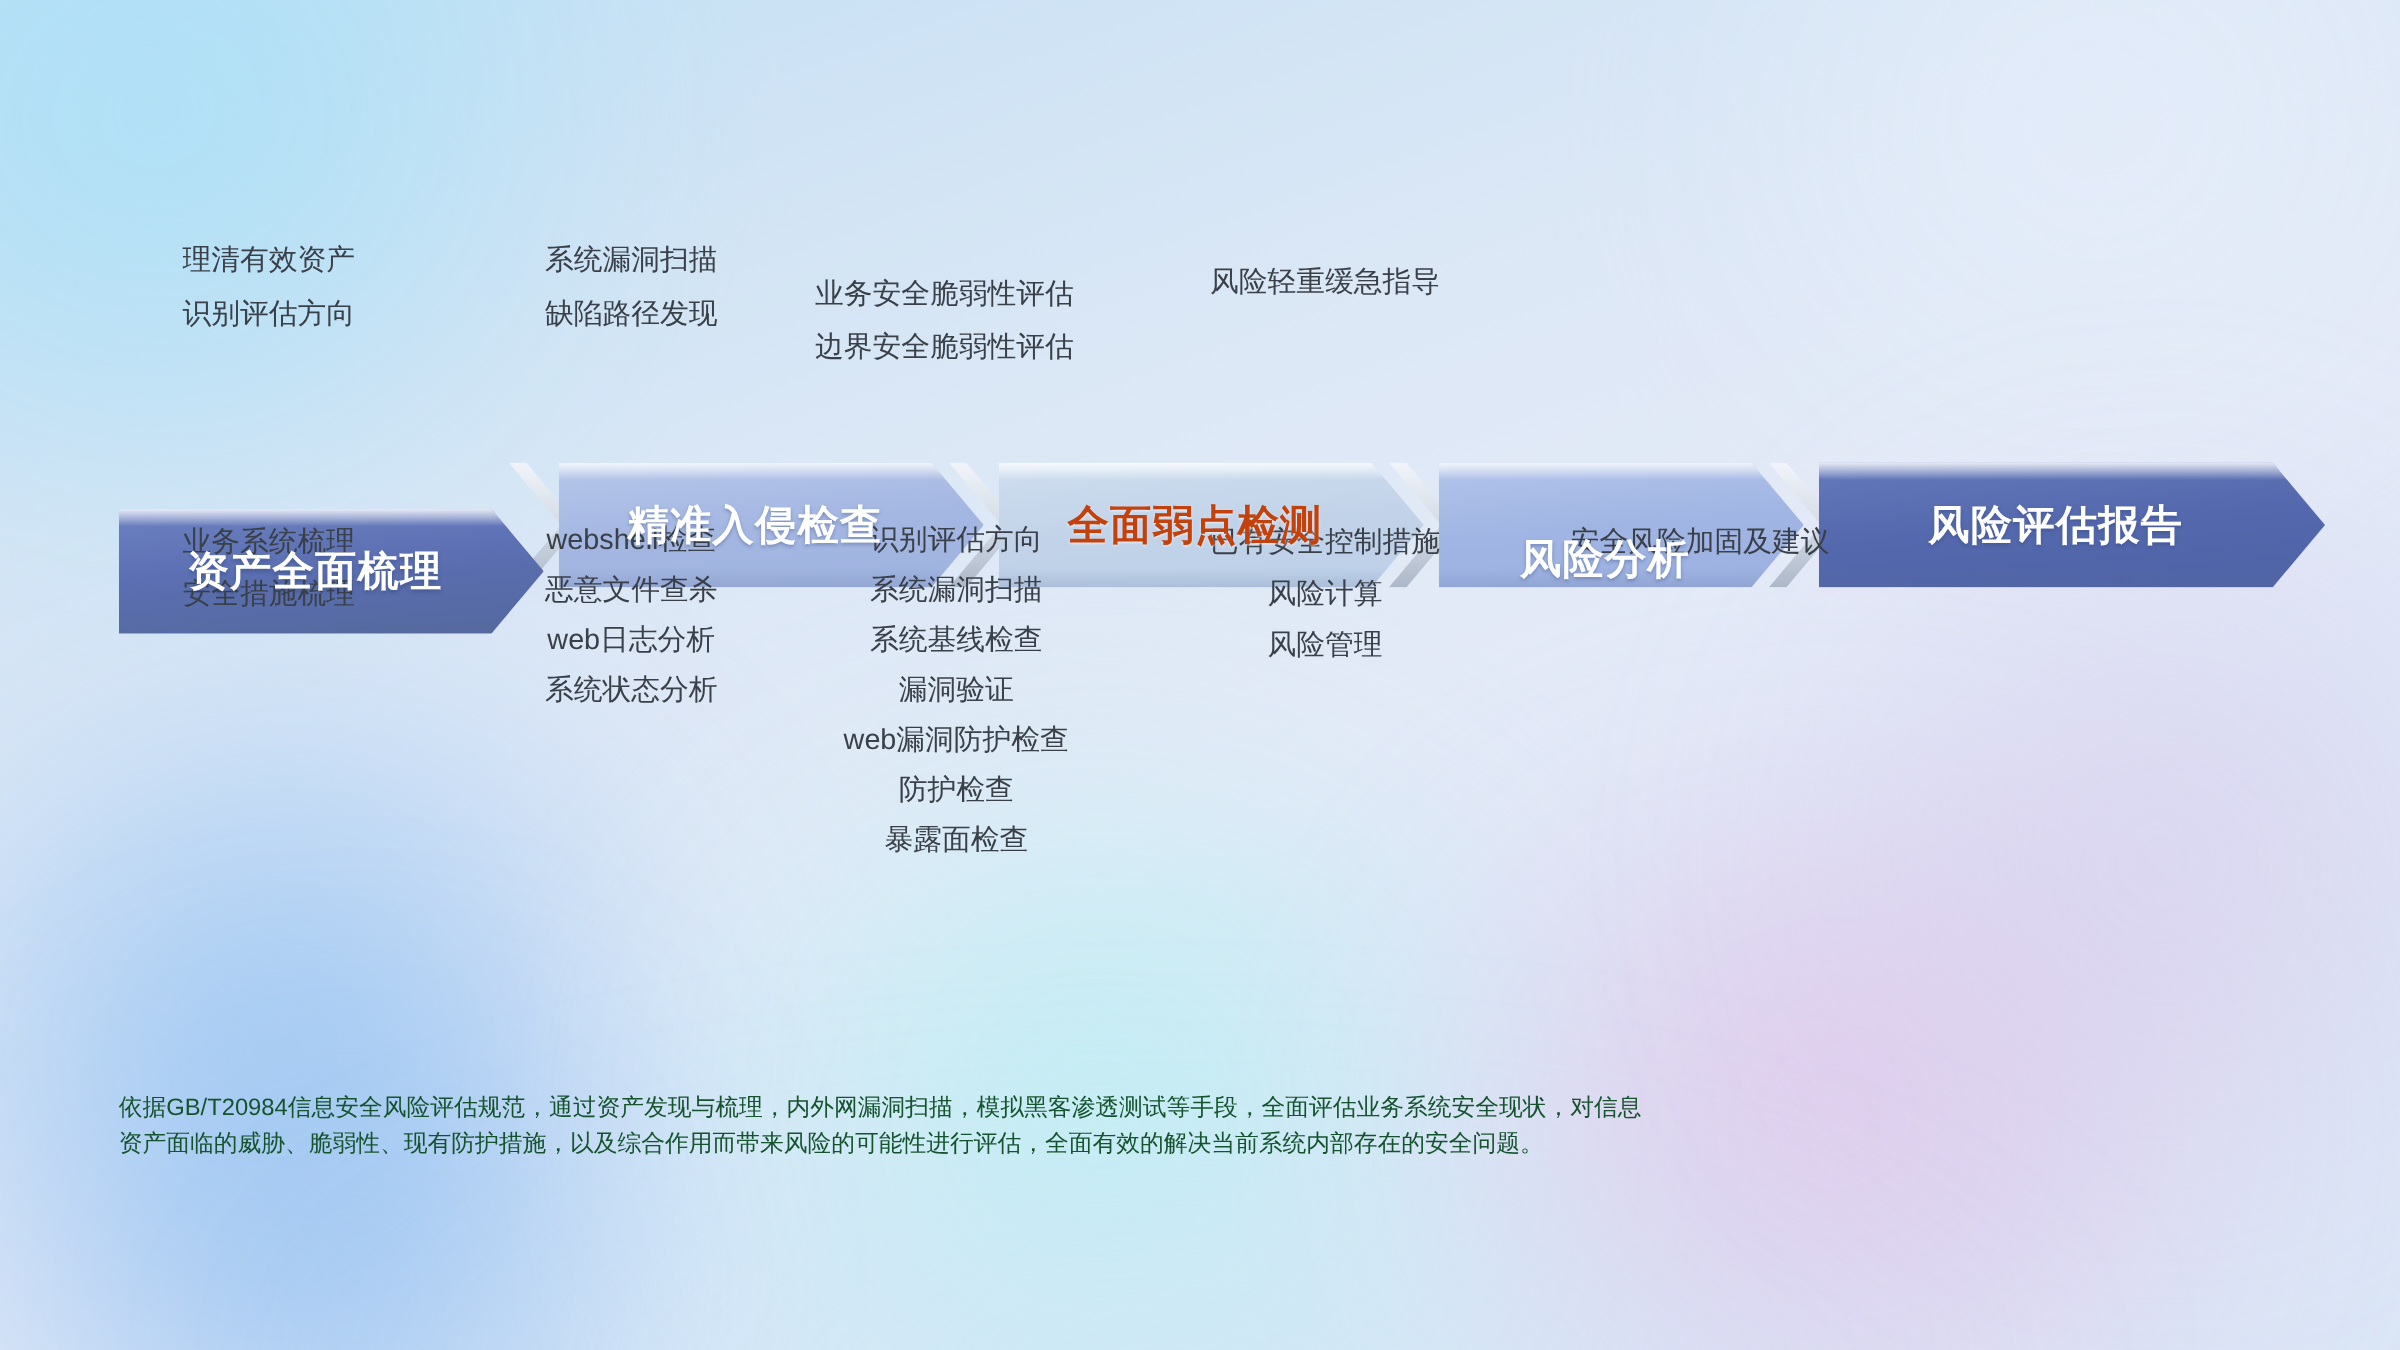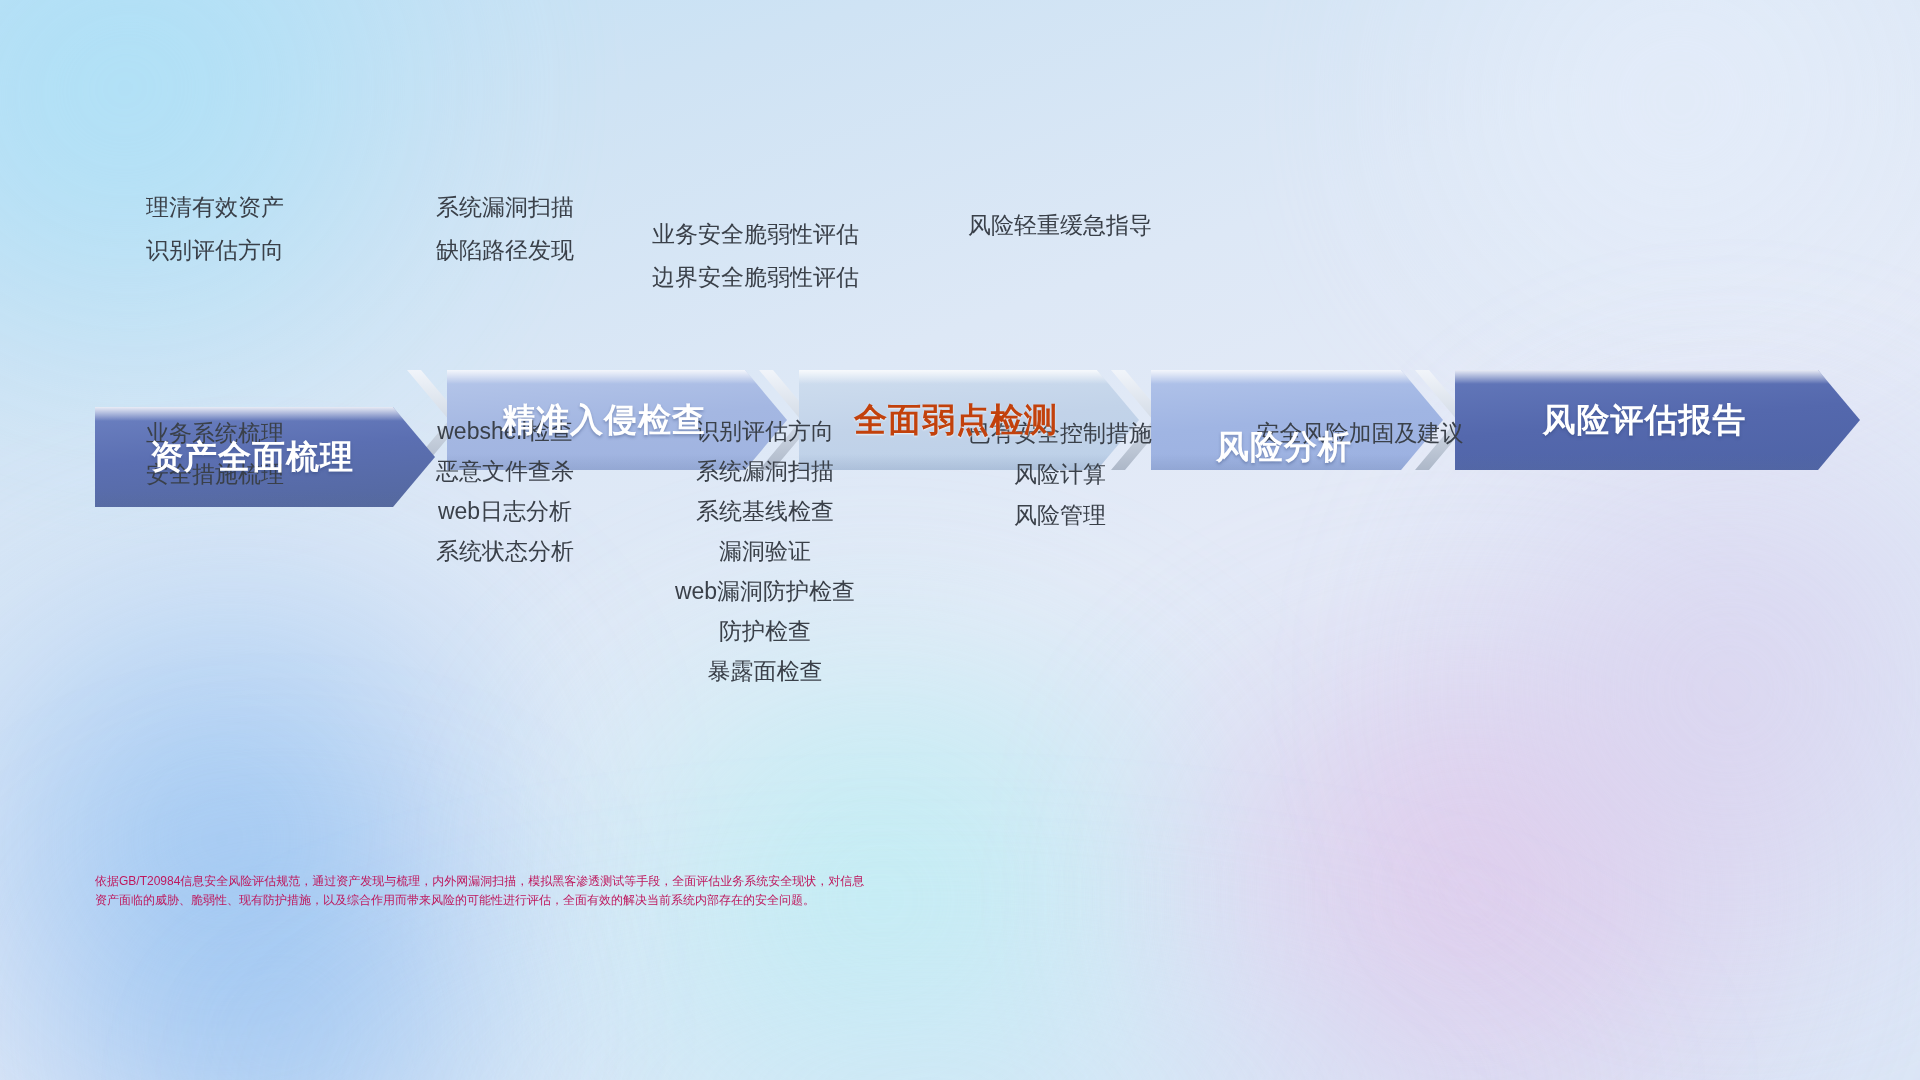--- a/index.html
+++ b/index.html
@@ -178,23 +178,23 @@
   #bot-c5 { left: 1200px; top: 422px; width: 320px; }
 
   #bot-c2 .item, #bot-c3 .item { margin-bottom: 17px; }
 
   
   #footer {
     position: absolute;
     left: 95px;
     top: 872px;
     width: 1500px;
-    font-size: 12px;
+    font-size: 19px;
     line-height: 1.55;
-    color: #be185d;
+    color: #14532d;
   }
   #footer .fline { white-space: nowrap; }
 </style>
 </head>
 <body>
 
 <div id="bg">
   <div class="blob b1"></div>
   <div class="blob b7"></div>
   <div class="blob b2"></div>

